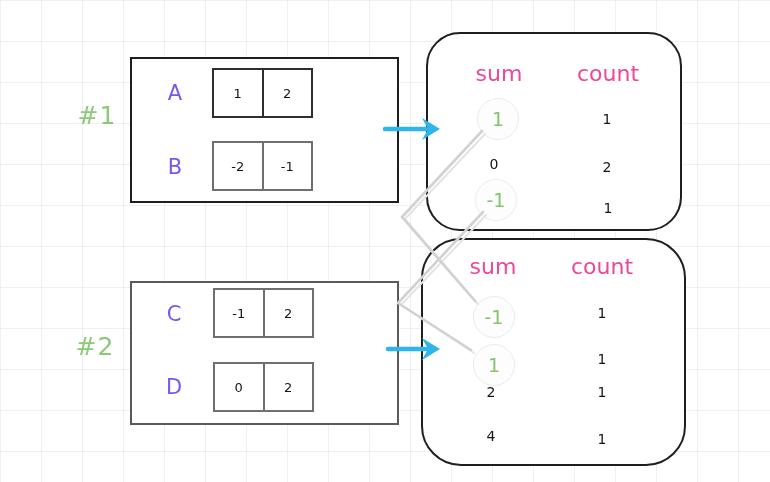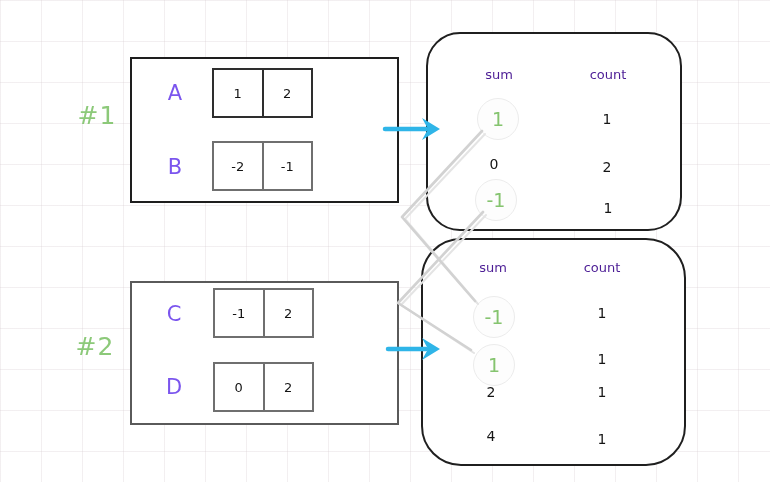--- a/index.html
+++ b/index.html
@@ -20,21 +20,21 @@
   .gbox.b2{left:130px;top:281px;width:265px;height:140px;border:2px solid #5a5a5a;}
   .cells{position:absolute;width:101px;height:50px;display:flex;background:#ffffff;box-sizing:border-box;}
   .cells.dark{border:2px solid #2e2e2e;}
   .cells.gray{border:2px solid #6f6f6f;}
   .cells .cell{flex:1;display:flex;align-items:center;justify-content:center;font-size:13px;color:#141414;}
   .cells.dark .cell + .cell{border-left:2px solid #2e2e2e;}
   .cells.gray .cell + .cell{border-left:2px solid #6f6f6f;}
   .rtable{position:absolute;background:#ffffff;border:2px solid #1f1f1f;}
   .rtable.t1{left:426px;top:32px;width:252px;height:195px;border-radius:34px;}
   .rtable.t2{left:421px;top:238px;width:261px;height:224px;border-radius:40px;}
-  .hdr{font-size:13px;color:#4c1d95;}
+  .hdr{font-size:22px;color:#ec4899;}
   .num{font-size:14px;color:#151515;}
   .hlc{width:42px;height:42px;border:1.5px solid #ececec;border-radius:50%;background:#fdfdfd;
        color:#85C46F;font-size:19px;display:flex;align-items:center;justify-content:center;box-sizing:border-box;}
   svg.overlay{position:absolute;left:0;top:0;pointer-events:none;}
 </style>
 </head>
 <body>
 
 <div class="canvas">
 

